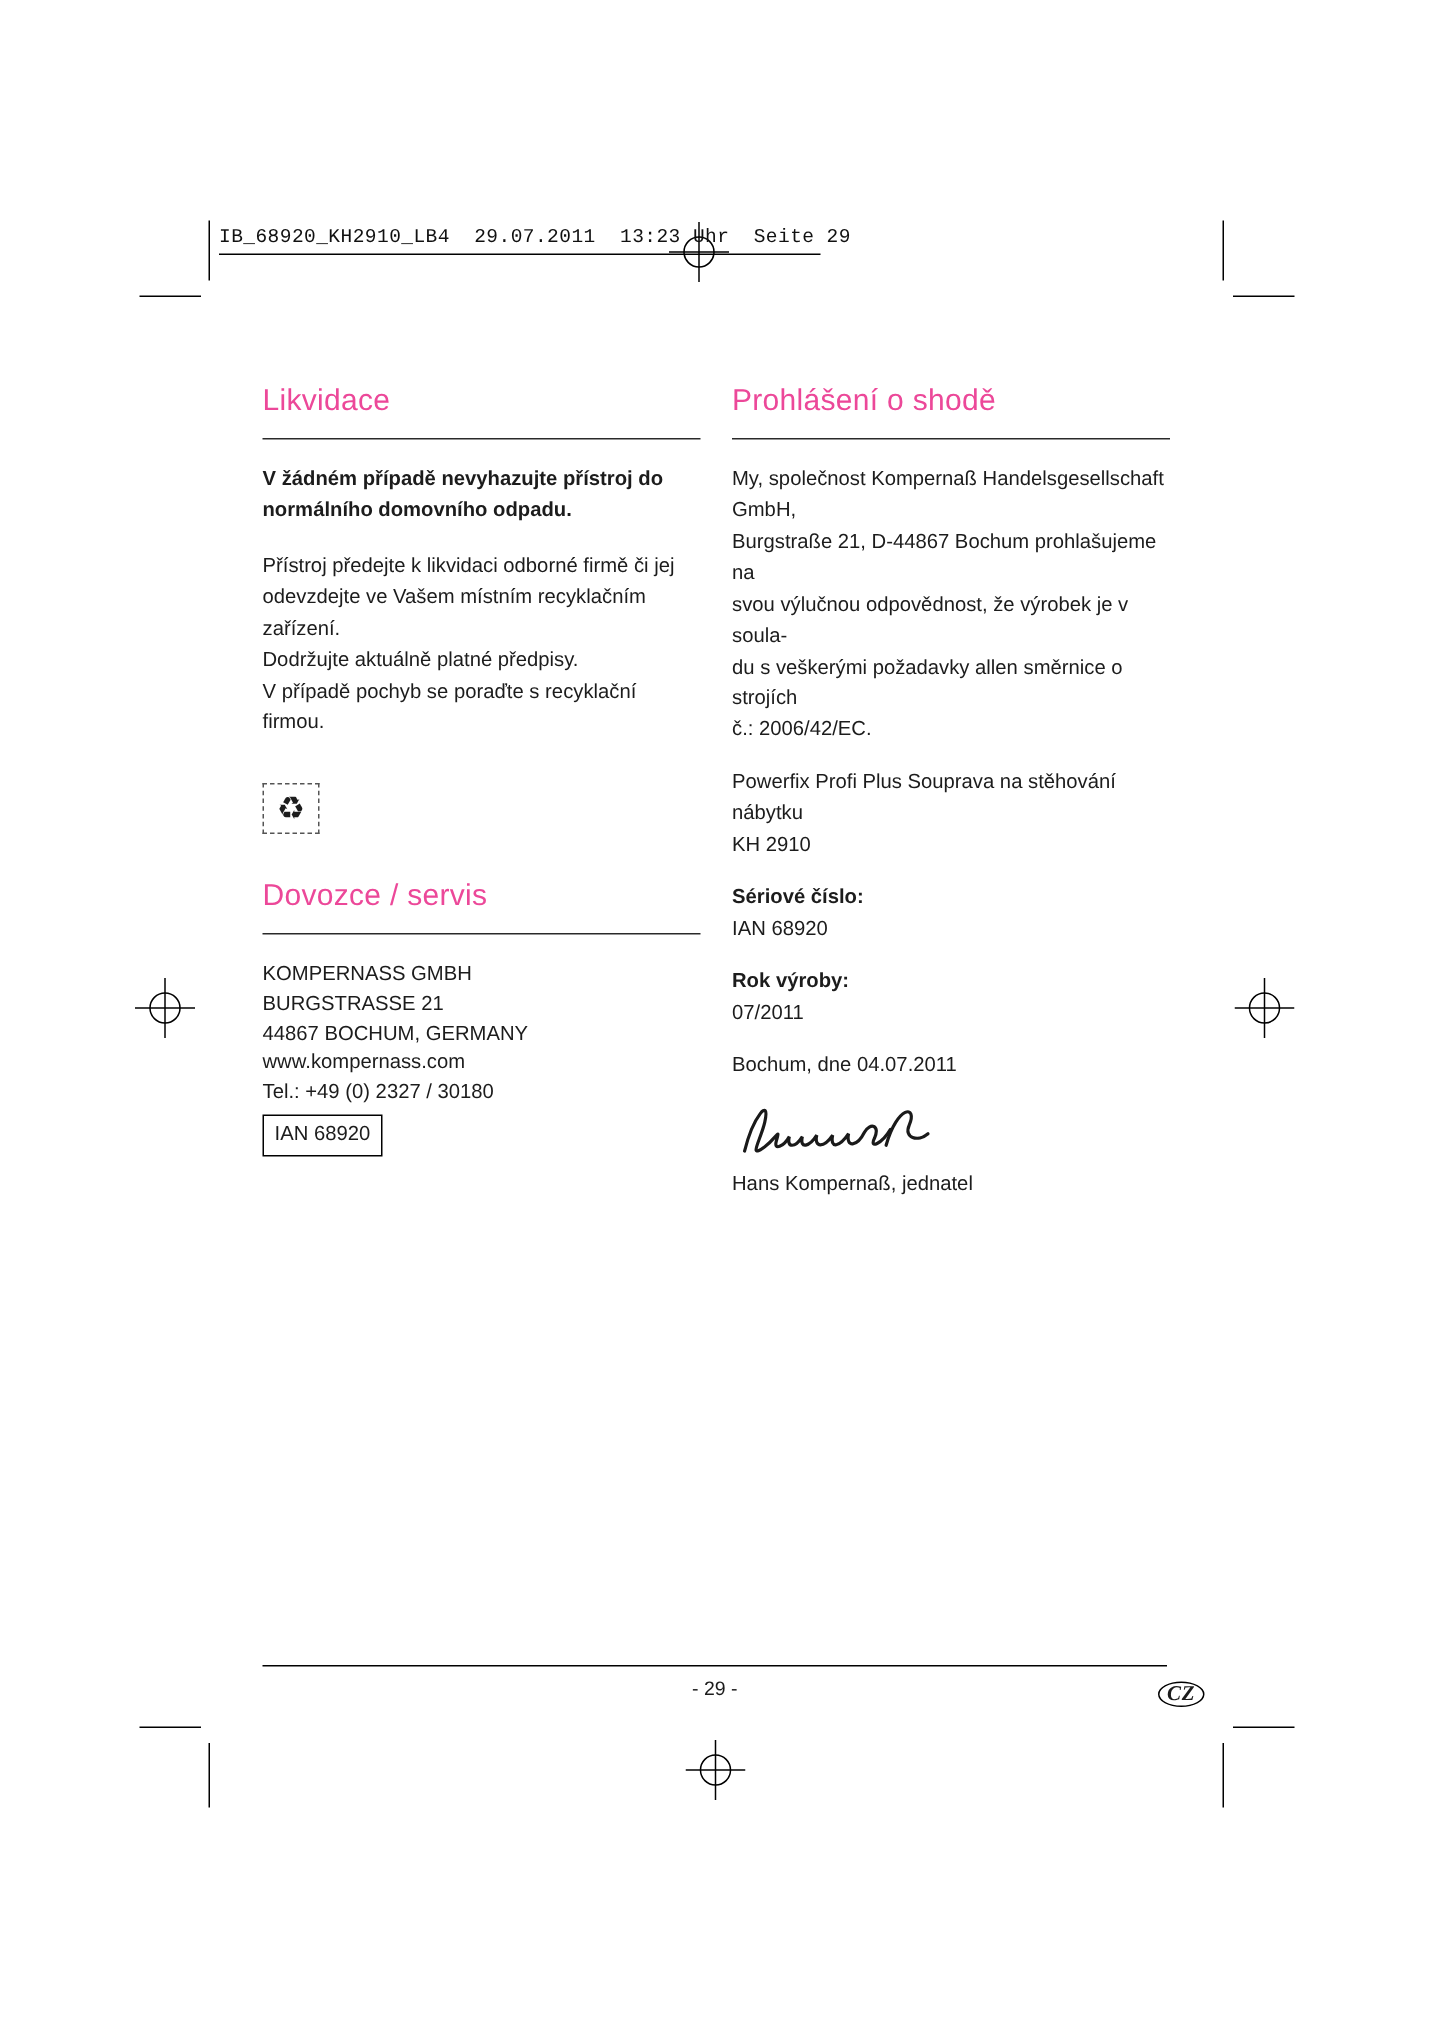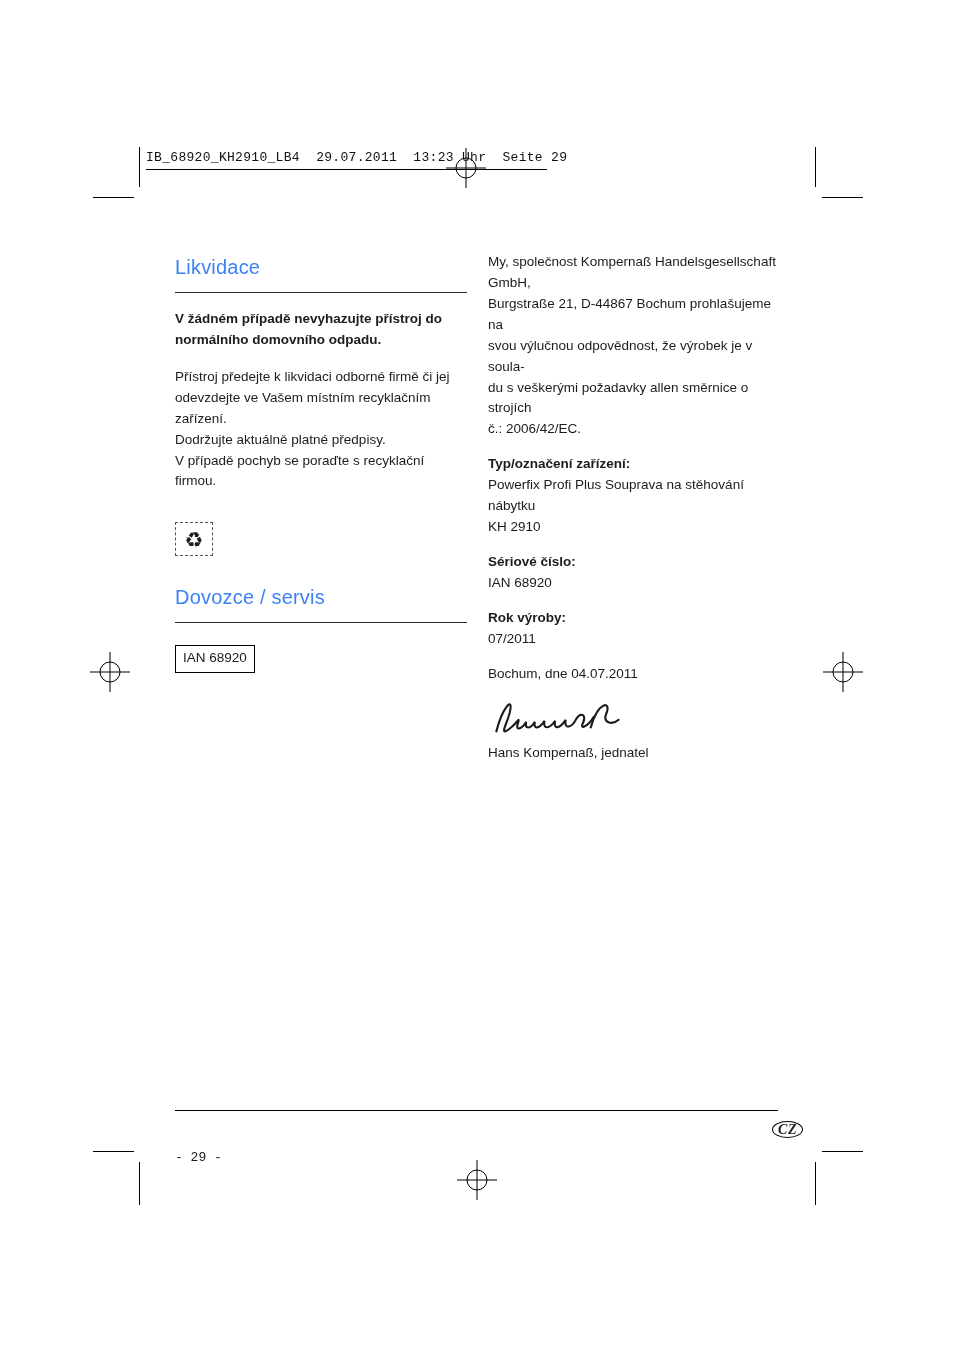--- a/index.html
+++ b/index.html
@@ -20,21 +20,21 @@
     position:absolute; left:146px; top:150px;
     font-family:"Liberation Mono","DejaVu Sans Mono",monospace;
     font-size:13px; letter-spacing:0.3px; white-space:pre; color:#111;
   }
   .header-rule { position:absolute; left:146px; top:169px; width:401px; height:1px; background:#000; }
   
   .col { position:absolute; top:252px; width:292px; font-size:13.5px; line-height:1.55; }
   .col.left  { left:175px; }
   .col.right { left:488px; }
   h2.section {
-    font-size:20px; font-weight:normal; letter-spacing:0.2px; color:#3b82f6;
+    font-size:20px; font-weight:normal; letter-spacing:0.2px; color:#ec4899;
     border-bottom:1px solid #2a2a2a; padding-bottom:9px; margin-bottom:16px;
   }
   .para { white-space:pre-line; margin-bottom:30px; }
   .para.warning { font-weight:bold; margin-bottom:16px; }
   .para.decl { margin-bottom:14px; }
   .recycle-row { display:flex; align-items:flex-start; gap:10px; margin-bottom:26px; }
   .recycle-box {
     flex:0 0 auto; width:38px; height:34px; border:1px dashed #555;
     display:flex; align-items:center; justify-content:center; font-size:21px; line-height:1;
   }
@@ -44,21 +44,21 @@
     display:inline-block; margin-top:6px; border:1px solid #000; padding:2px 7px 3px 7px;
     font-size:13.5px;
   }
   .field { margin-bottom:14px; }
   .field .label { font-weight:bold; }
   .field .value { white-space:pre-line; }
   .place-date { margin-bottom:2px; }
   .signature { display:block; margin:4px 0 2px 2px; }
   
   .footer-rule { position:absolute; left:175px; top:1110px; width:603px; height:1px; background:#000; }
-  .page-num { position:absolute; left:175px; top:1150px; width:603px; font-size:13px;font-family:Liberation Mono, monospace; }
+  .page-num { position:absolute; left:175px; top:1118px; width:603px; text-align:center; font-size:13px; }
   .cz-badge {
     position:absolute; left:772px; top:1121px; width:31px; height:17px;
     border:1.5px solid #000; border-radius:50%;
     display:flex; align-items:center; justify-content:center;
     font-size:14px; font-weight:bold; font-style:italic; letter-spacing:0.5px;font-family:Liberation Serif, serif;
   }
 </style>
 </head>
 <body>
 
@@ -109,34 +109,41 @@
 V případě pochyb se poraďte s recyklační firmou.</p>
 
     <div class="recycle-row">
       <div class="recycle-box">
         <span>♻</span>
       </div>
     </div>
 
     <h2 class="section">Dovozce / servis</h2>
 
+    <div class="address">
+      <div>KOMPERNASS GMBH</div>
+      <div>BURGSTRASSE 21</div>
+      <div>44867 BOCHUM, GERMANY</div>
+      <div>www.kompernass.com</div>
+      <div>Tel.: +49 (0) 2327 / 30180</div>
+    </div>
 
     <div class="ian-box">IAN 68920</div>
   </div>
 
   <div class="col right">
+    <h2 class="section">Prohlášení o shodě</h2>
 
     <p class="para decl">My, společnost Kompernaß Handelsgesellschaft GmbH,
 Burgstraße 21, D-44867 Bochum prohlašujeme na
 svou výlučnou odpovědnost, že výrobek je v soula-
 du s veškerými požadavky allen směrnice o strojích
 č.: 2006/42/EC.</p>
 
     <div class="field">
-      <div class="label">Typ/označení zařízení:</div>
       <div class="value">Powerfix Profi Plus Souprava na stěhování nábytku
 KH 2910</div>
     </div>
 
     <div class="field">
       <div class="label">Sériové číslo:</div>
       <div class="value">IAN 68920</div>
     </div>
 
     <div class="field">

